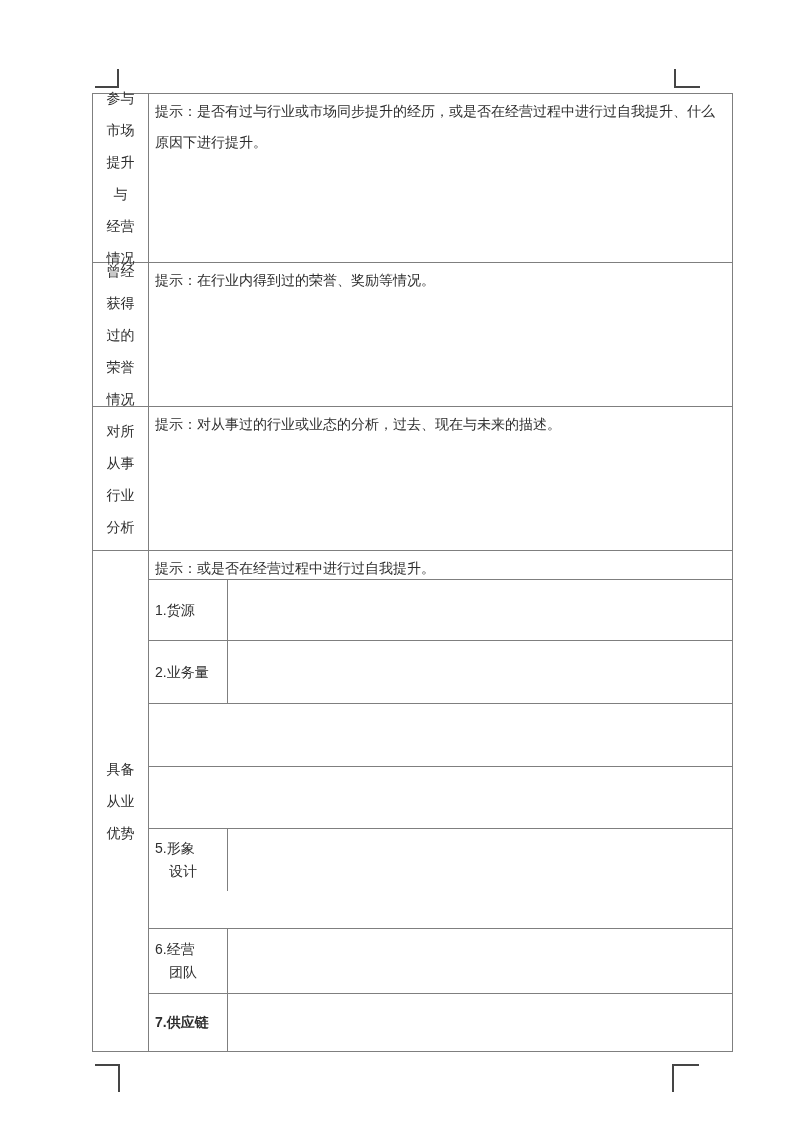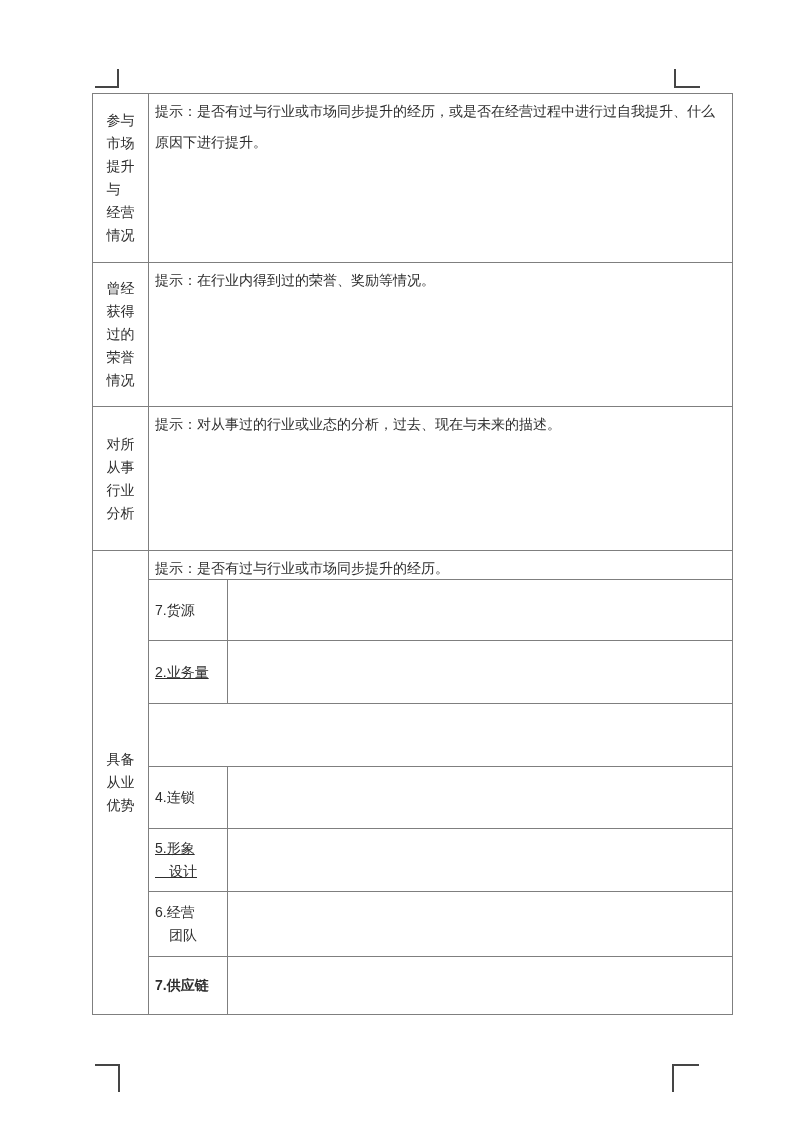--- a/index.html
+++ b/index.html
@@ -50,22 +50,23 @@
   }
   .sec { display: flex; }
   .sec + .sec { border-top: 1px solid var(--border, #7f7f7f); }
 
   .sec-label {
     width: 55px;
     border-right: 1px solid var(--border, #7f7f7f);
     display: flex;
     align-items: center;
     justify-content: center;
+    text-align: center;
     white-space: pre-line;
-    line-height: 23px;
+    line-height: 32px;
     flex-shrink: 0;
   }
   .sec-body { flex: 1; display: flex; flex-direction: column; min-width: 0; }
 
   .hint {
     white-space: pre-line;
     line-height: 31px;
     padding: 2px 8px 0 6px;
   }
   .hint-row {
@@ -85,22 +86,22 @@
     white-space: pre-line;
     line-height: 23px;
     flex-shrink: 0;
   }
   .item-value { flex: 1; }
 
   .h168 { height: 168px; }
   .h143 { height: 143px; }
   .ih60 { height: 60px; }
   .ih61 { height: 61px; }
-  .ih62 { height: 62px; text-decoration: underline; }
-  .ih64 { height: 64px; }
+  .ih62 { height: 62px; }
+  .ih64 { height: 64px; margin-top: 37px; }
   .ih57 { height: 57px; font-weight: bold; }
 </style>
 </head>
 <body>
 
 <div class="page">
 
   <div class="crop-mark tl"></div>
   <div class="crop-mark tr"></div>
   <div class="crop-mark bl"></div>
@@ -140,38 +141,37 @@
       <div class="sec-body">
         <div class="hint">提示：对从事过的行业或业态的分析，过去、现在与未来的描述。</div>
       </div>
     </div>
 
     <div class="sec">
       <div class="sec-label">具备
 从业
 优势</div>
       <div class="sec-body">
-        <div class="hint hint-row">提示：是否有过与行业或市场同步提升的经历。</div>
+        <div class="hint hint-row">提示：或是否在经营过程中进行过自我提升。</div>
 
         <div class="item ih60">
-          <div class="item-label">7.货源</div>
+          <div class="item-label">1.货源</div>
           <div class="item-value"></div>
         </div>
 
         <div class="item ih62">
           <div class="item-label">2.业务量</div>
           <div class="item-value"></div>
         </div>
 
         <div class="item ih62">
           <div class="item-value"></div>
         </div>
 
         <div class="item ih61">
-          <div class="item-label">4.连锁</div>
           <div class="item-value"></div>
         </div>
 
         <div class="item ih62">
           <div class="item-label">5.形象
 　设计</div>
           <div class="item-value"></div>
         </div>
 
         <div class="item ih64">

